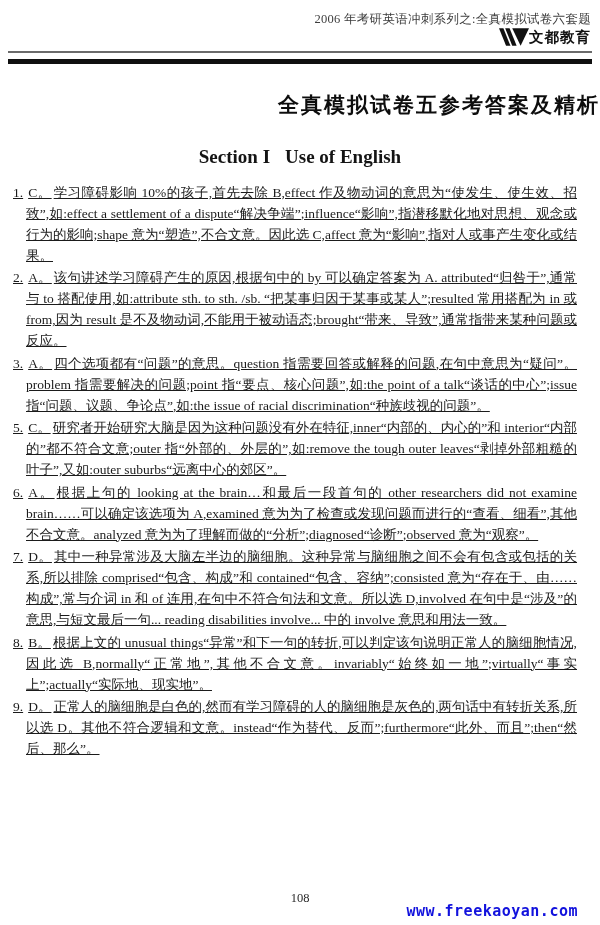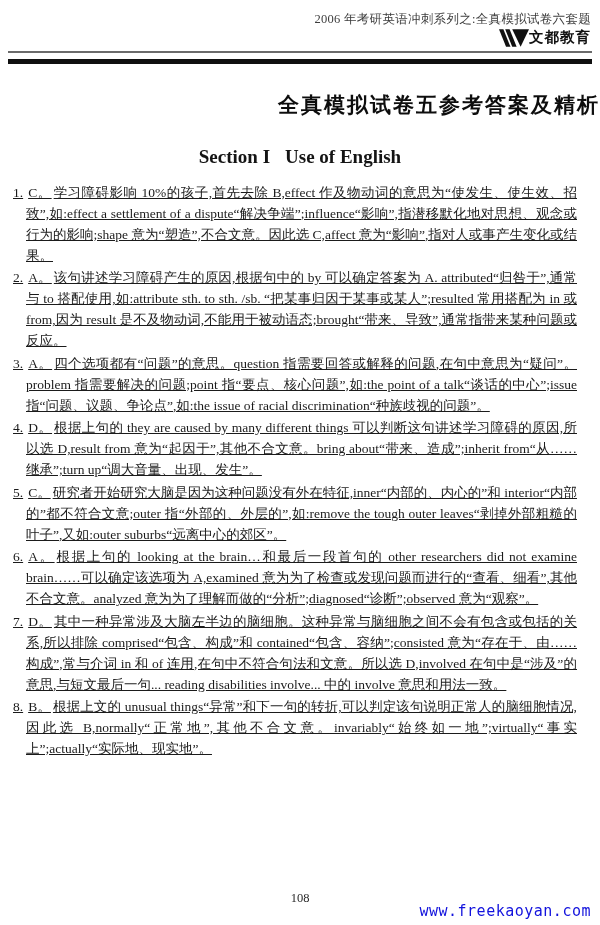--- a/index.html
+++ b/index.html
@@ -13,21 +13,21 @@
     -webkit-font-smoothing: antialiased;
   }
   .running-head {
     display: flex; justify-content: space-between; align-items: flex-end;
     padding: 11px 9px 0 13px;
     flex-direction: column;
   }
   .series-title {
     font-size: 12.5px; color: #3d3d3d; letter-spacing: 0.3px;
   }
-  .logo { display: flex; align-items: flex-end; }
+  .logo { display: flex; align-items: flex-start; }
   .logo svg { display: block; }
   .logo-text {
     font-family: "Liberation Sans", "DejaVu Sans", sans-serif;
     font-weight: bold; font-size: 14.5px; color: #111; letter-spacing: 1px;
   }
   .rule-thin { height: 1.5px; background: #6b6b6b; margin: 4px 8px 0 8px; }
   .rule-thick { height: 5px; background: #101010; margin: 6px 8px 0 8px; }
   .page-title {
     margin: 27px 0 0 0;
     text-align: right;
@@ -57,23 +57,23 @@
     padding-left: 13px;
     text-indent: -13px;
   }
   .item .num { margin-right: 5px; }
   .item .ans { margin-right: 2px; }
   .footer-pagenum {
     position: absolute; left: 0; right: 0; bottom: 19px;
     text-align: center; font-size: 12.5px; color: #2a2a2a;
   }
   .watermark {
-    position: absolute; right: 9px; bottom: 5px;
+    position: absolute; right: 22px; bottom: 5px;
     font-family: "DejaVu Sans Mono", "Liberation Mono", monospace;
-    font-weight: normal; font-size: 15px; letter-spacing: 0.5px;
+    font-weight: bold; font-size: 15px; letter-spacing: 0.5px;
     text-decoration: none;
   }
 </style>
 </head>
 <body>
 
 <header class="running-head">
   <span class="series-title">2006 年考研英语冲刺系列之:全真模拟试卷六套题</span>
   <span class="logo">
     <span>
@@ -102,37 +102,37 @@
   </p>
 
   <p class="item">
     <span class="num">2.</span><span class="ans">A。</span><span class="txt">该句讲述学习障碍产生的原因,根据句中的 by 可以确定答案为 A. attributed“归咎于”,通常与 to 搭配使用,如:attribute sth. to sth. /sb. “把某事归因于某事或某人”;resulted 常用搭配为 in 或 from,因为 result 是不及物动词,不能用于被动语态;brought“带来、导致”,通常指带来某种问题或反应。</span>
   </p>
 
   <p class="item">
     <span class="num">3.</span><span class="ans">A。</span><span class="txt">四个选项都有“问题”的意思。question 指需要回答或解释的问题,在句中意思为“疑问”。problem 指需要解决的问题;point 指“要点、核心问题”,如:the point of a talk“谈话的中心”;issue 指“问题、议题、争论点”,如:the issue of racial discrimination“种族歧视的问题”。</span>
   </p>
 
-  <p class="item">
-    <span class="num">4.</span><span class="ans">D。</span><span class="txt">根据上句的 they are caused by many different things 可以判断这句讲述学习障碍的原因,所以选 D,result from 意为“起因于”,其他不合文意。bring about“带来、造成”;inherit from“从……继承”;turn up“调大音量、出现、发生”。</span>
-  </p>
 
   <p class="item">
     <span class="num">5.</span><span class="ans">C。</span><span class="txt">研究者开始研究大脑是因为这种问题没有外在特征,inner“内部的、内心的”和 interior“内部的”都不符合文意;outer 指“外部的、外层的”,如:remove the tough outer leaves“剥掉外部粗糙的叶子”,又如:outer suburbs“远离中心的郊区”。</span>
   </p>
 
   <p class="item">
     <span class="num">6.</span><span class="ans">A。</span><span class="txt">根据上句的 looking at the brain…和最后一段首句的 other researchers did not examine brain……可以确定该选项为 A,examined 意为为了检查或发现问题而进行的“查看、细看”,其他不合文意。analyzed 意为为了理解而做的“分析”;diagnosed“诊断”;observed 意为“观察”。</span>
   </p>
 
   <p class="item">
     <span class="num">7.</span><span class="ans">D。</span><span class="txt">其中一种异常涉及大脑左半边的脑细胞。这种异常与脑细胞之间不会有包含或包括的关系,所以排除 comprised“包含、构成”和 contained“包含、容纳”;consisted 意为“存在于、由……构成”,常与介词 in 和 of 连用,在句中不符合句法和文意。所以选 D,involved 在句中是“涉及”的意思,与短文最后一句... reading disabilities involve... 中的 involve 意思和用法一致。</span>
   </p>
 
   <p class="item">
     <span class="num">8.</span><span class="ans">B。</span><span class="txt">根据上文的 unusual things“异常”和下一句的转折,可以判定该句说明正常人的脑细胞情况,因此选 B,normally“正常地”,其他不合文意。invariably“始终如一地”;virtually“事实上”;actually“实际地、现实地”。</span>
   </p>
 
+  <p class="item">
+    <span class="num">9.</span><span class="ans">D。</span><span class="txt">正常人的脑细胞是白色的,然而有学习障碍的人的脑细胞是灰色的,两句话中有转折关系,所以选 D。其他不符合逻辑和文意。instead“作为替代、反而”;furthermore“此外、而且”;then“然后、那么”。</span>
+  </p>
 
 </main>
 
 <div class="footer-pagenum">108</div>
 <a class="watermark" href="#" style="color: rgb(18, 18, 221);">www.freekaoyan.com</a>
 
 </body></html>

